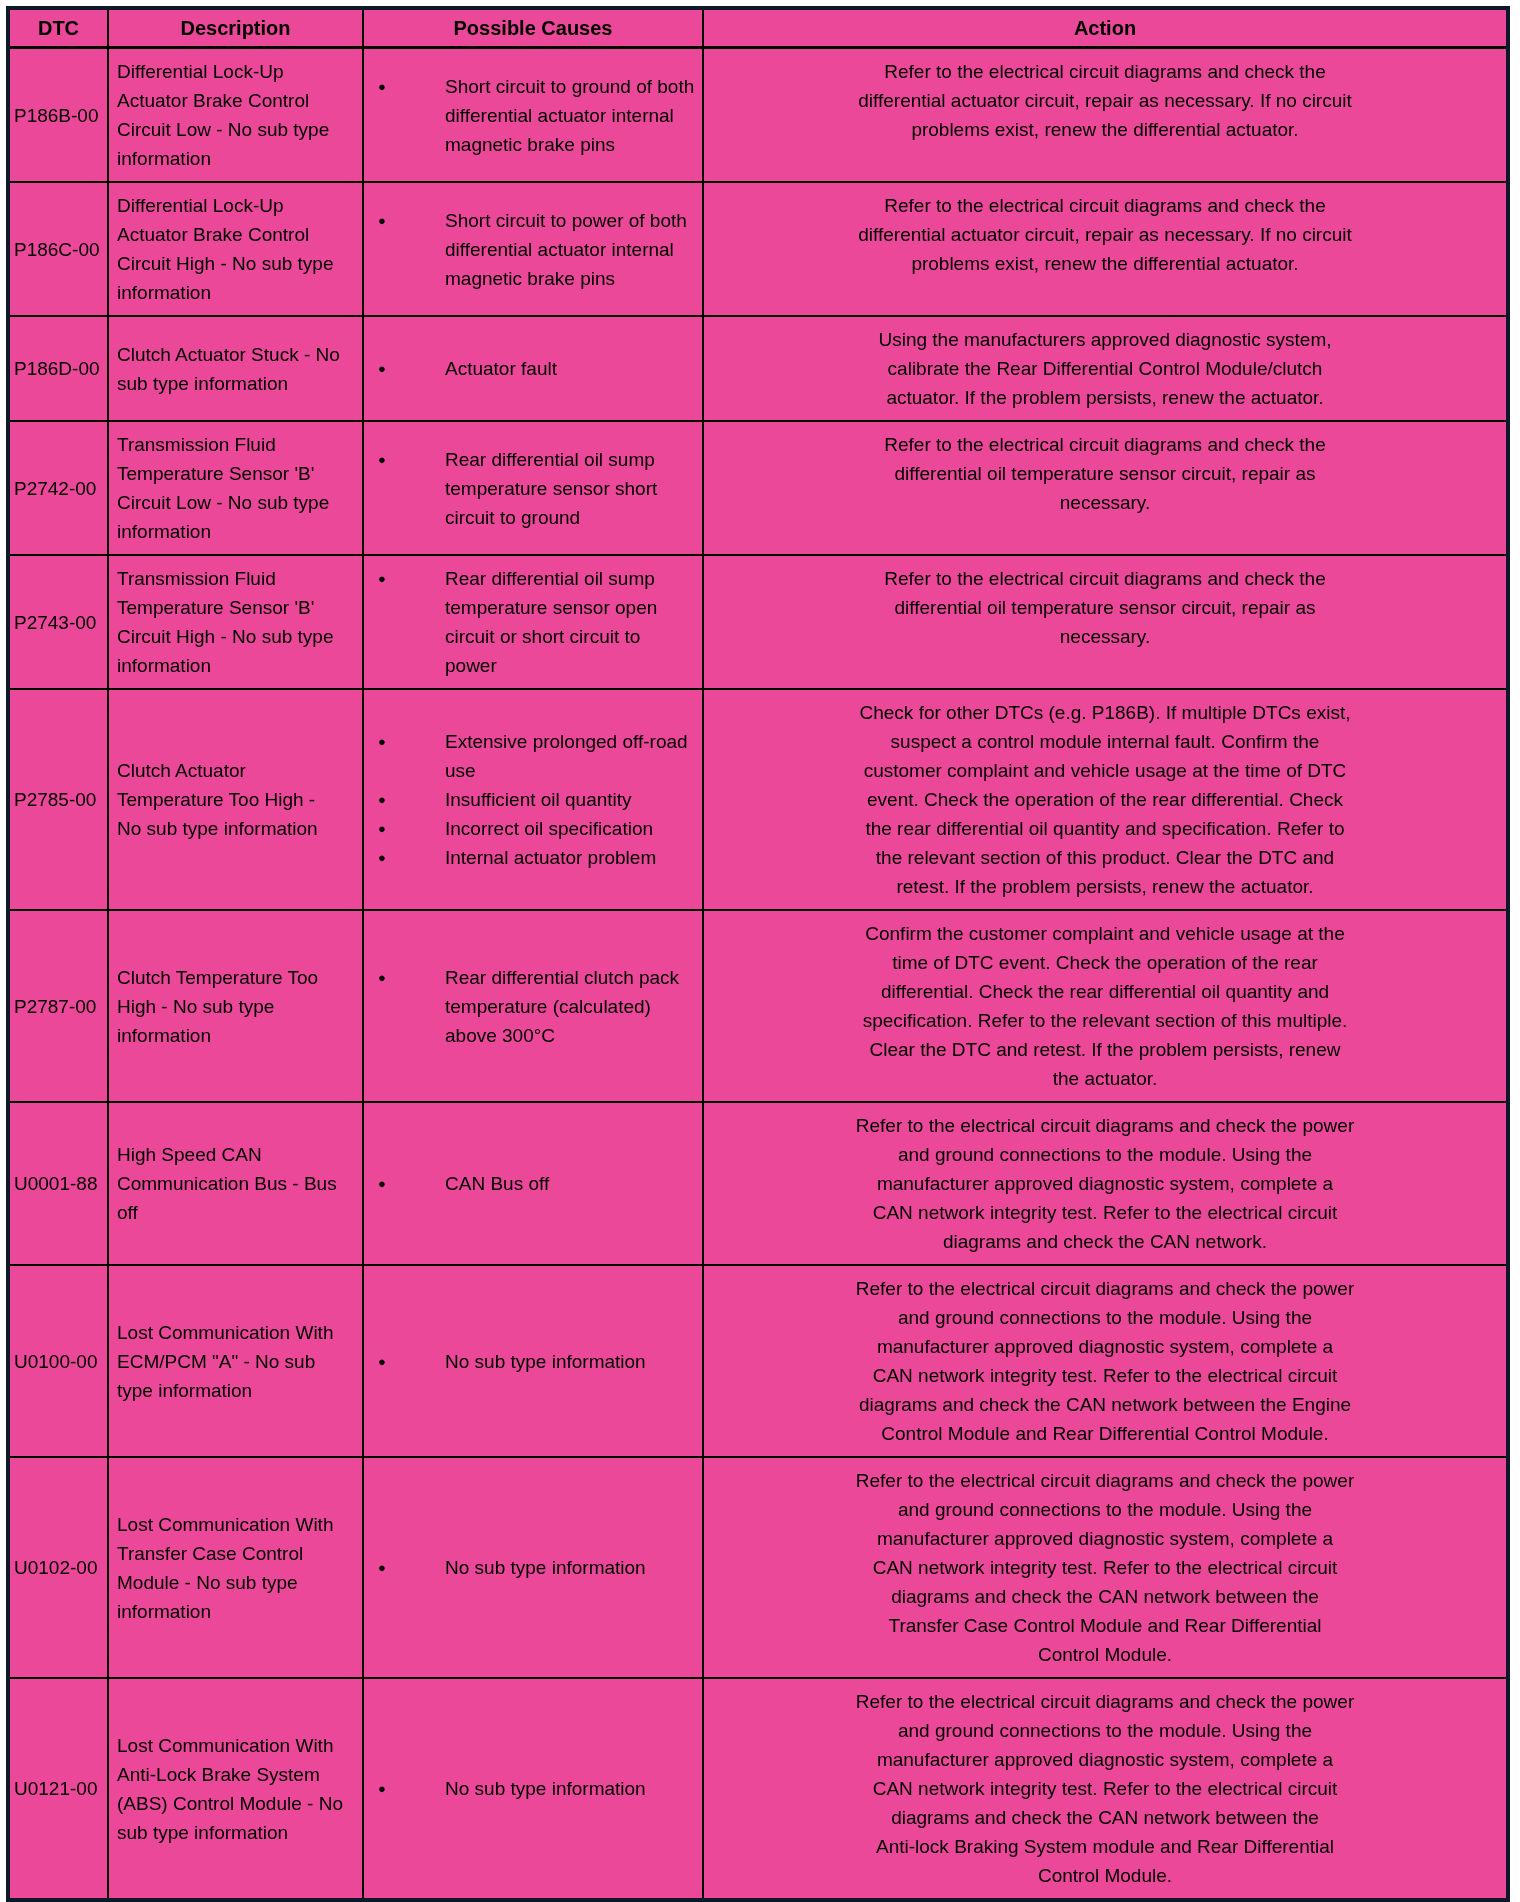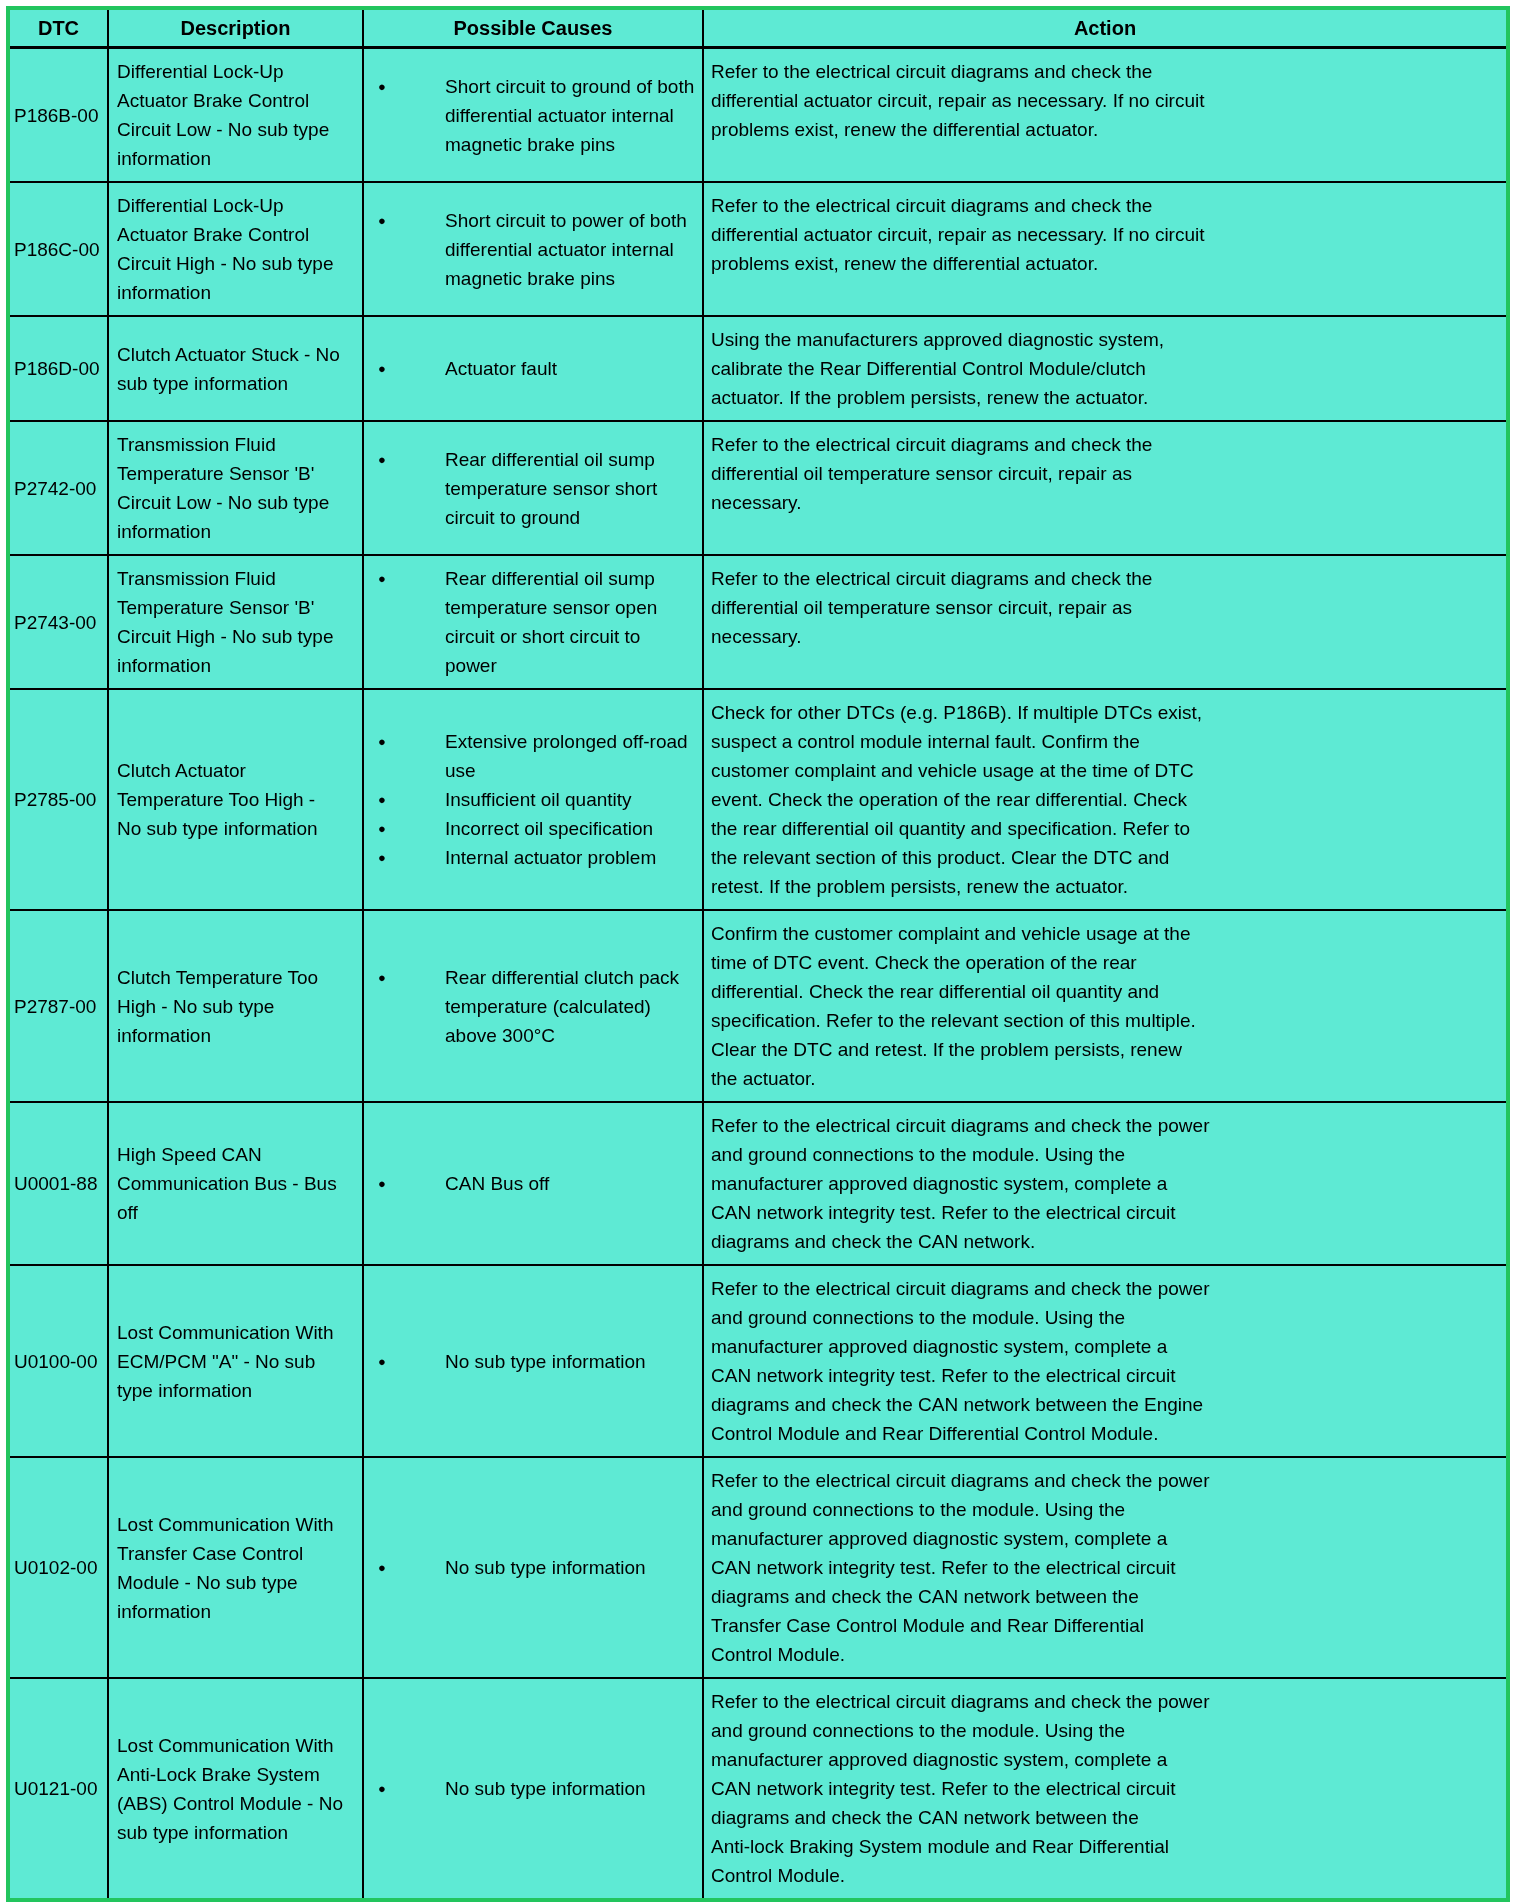--- a/index.html
+++ b/index.html
@@ -9,22 +9,22 @@
     background: #ffffff;
     color: #000000;
     font-family: "Liberation Sans", "DejaVu Sans", sans-serif;
   }
   body { padding: 6px; }
 
   table.dtc-table {
     border-collapse: collapse;
     table-layout: fixed;
     width: 1500px;
-    border: 4px solid #22c55e;
-    background: #5eead4;
+    border: 4px solid #0f172a;
+    background: #ec4899;
   }
   col.col-dtc    { width: 100px; }
   col.col-desc   { width: 255px; }
   col.col-causes { width: 340px; }
   col.col-action { width: 805px; }
 
   th {
     border: 2px solid #000000;
     border-bottom: 3px solid #000000;
     font-size: 20px;
@@ -49,20 +49,21 @@
     white-space: pre-line;
     padding-left: 8px;
   }
   td.causes-cell {
     padding-left: 10px;
     padding-right: 6px;
   }
   td.action-cell {
     white-space: pre-line;
     vertical-align: top;
+    text-align: center;
   }
   ul.causes-list {
     list-style: none;
     margin: 0;
     padding: 0;
   }
   ul.causes-list li {
     display: flex;
     align-items: flex-start;
   }

